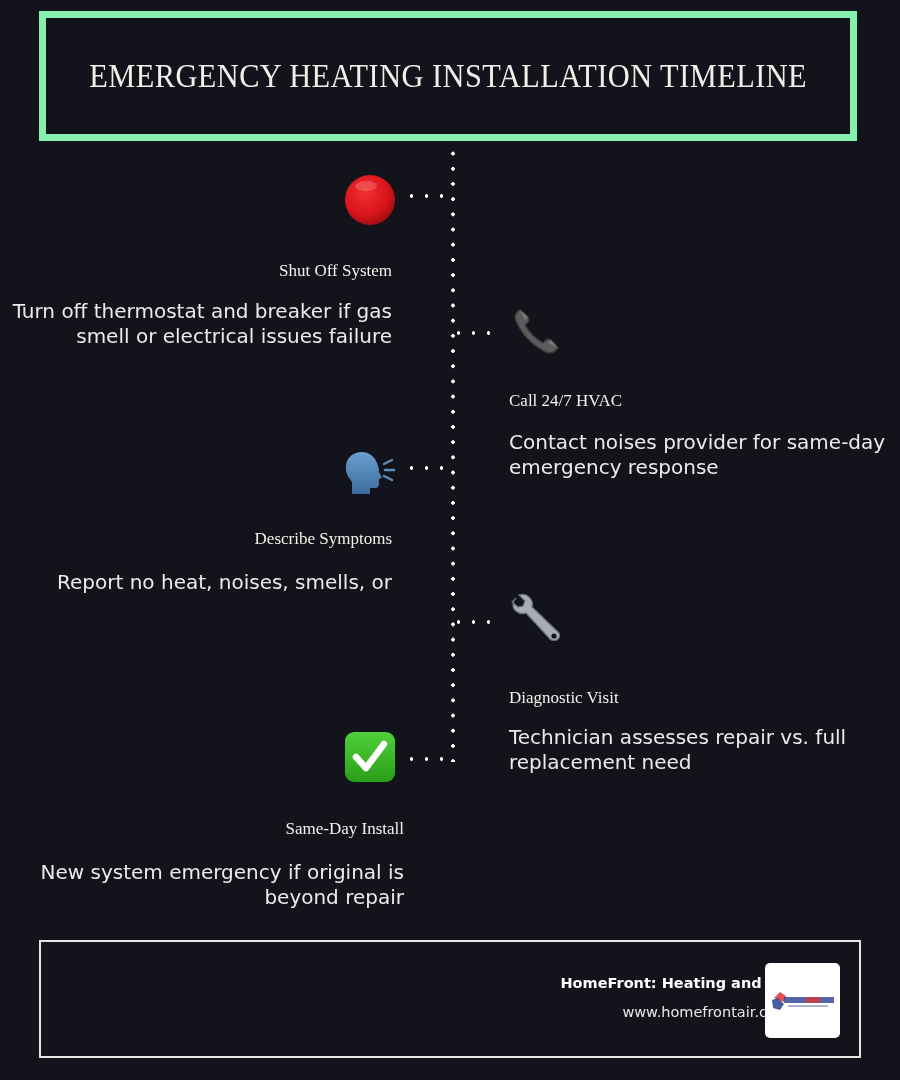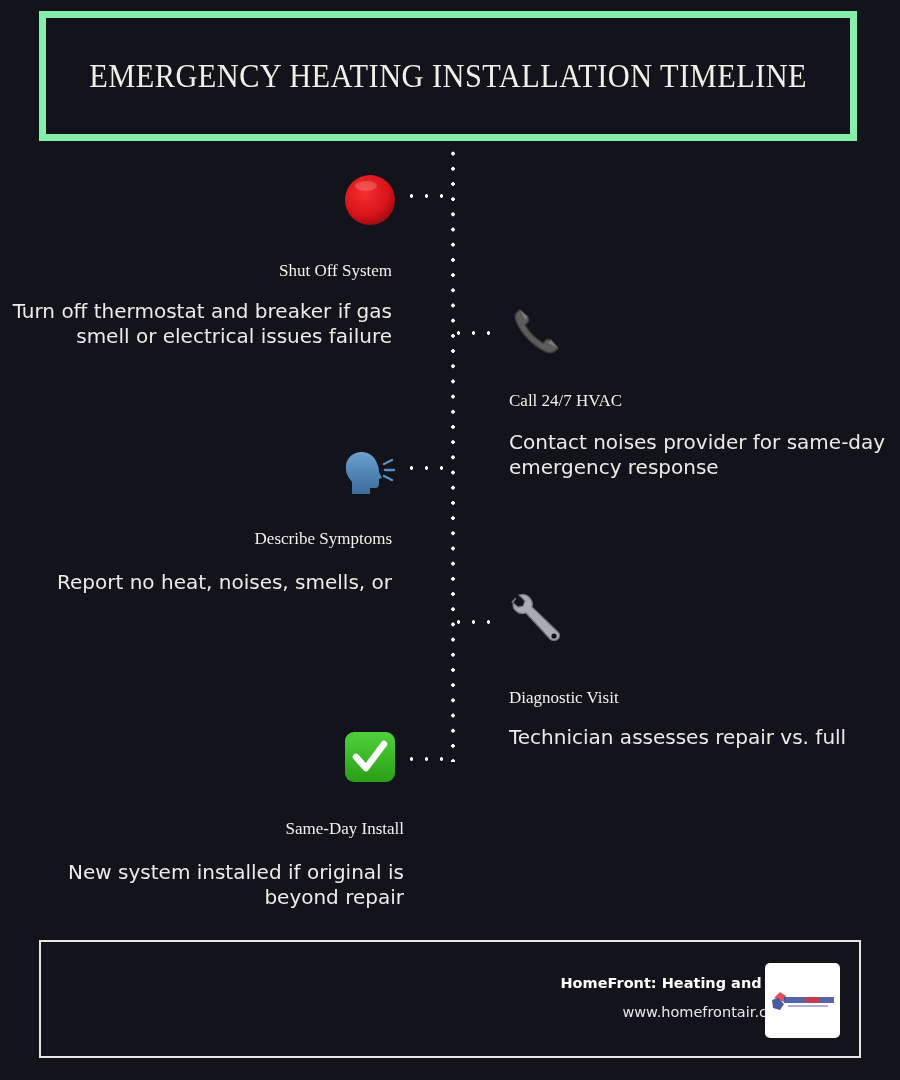--- a/index.html
+++ b/index.html
@@ -86,38 +86,39 @@
 <div class="hdots" style="left:451px; top:620px; width:50px;"></div>
 <div class="icon" style="left:508px; top:592px;">
   <svg width="56" height="56" viewBox="0 0 56 56">
       <path d="M8 6 C4 10 4 16 8 19 C11 22 15 22 18 21 L42 47 C44 49 48 49 50 47 C52 45 52 42 50 40 L24 15 C25 12 24 8 21 5 C18 2 14 2 11 3 L17 9 L15 14 L10 15 L4 10 Z" fill="#a9adb3" stroke="#6e7278" stroke-width="1.2"></path>
       <circle cx="46" cy="44" r="2.6" fill="#12131b"></circle>
     </svg>
 </div>
 <div class="step-title right" style="top:688px;">Diagnostic Visit</div>
 <div class="step-desc right" style="top:698px;margin-top:27px;">
   <div>Technician assesses repair vs. full</div>
+  <div>replacement need</div>
 </div>
 
 <div class="hdots" style="left:404px; top:757px; width:50px;"></div>
 <div class="icon" style="left:342px; top:729px;">
   <svg width="52" height="52" viewBox="0 0 52 52">
       <defs>
         <linearGradient id="cg" x1="0" y1="0" x2="0" y2="1">
           <stop offset="0" stop-color="#4fd13a"></stop>
           <stop offset="1" stop-color="#2a9e17"></stop>
         </linearGradient>
       </defs>
       <rect x="1" y="1" width="50" height="50" rx="9" fill="url(#cg)"></rect>
       <path d="M12 26 L22 37 L40 13" fill="none" stroke="#ffffff" stroke-width="6.5" stroke-linecap="round" stroke-linejoin="round"></path>
     </svg>
 </div>
 <div class="step-title left" style="top:819px; right:496px;">Same-Day Install</div>
 <div class="step-desc left" style="top:860px; right:496px;">
-  <div>New system installed if original is</div>
+  <div>New system emergency if original is</div>
   <div>beyond repair</div>
 </div>
 
 <div class="footer-box"></div>
 <div class="brand-name">HomeFront: Heating and Air</div>
 <div class="brand-url">www.homefrontair.com</div>
 <div class="logo-tile">
   <svg width="66" height="26" viewBox="0 0 66 26">
     <path d="M4 10 L10 4 L16 8 L14 14 Z" fill="#d8343a" opacity="0.85"></path>
     <path d="M2 12 L8 10 L14 16 L10 22 L3 20 Z" fill="#2a3f8f" opacity="0.85"></path>

